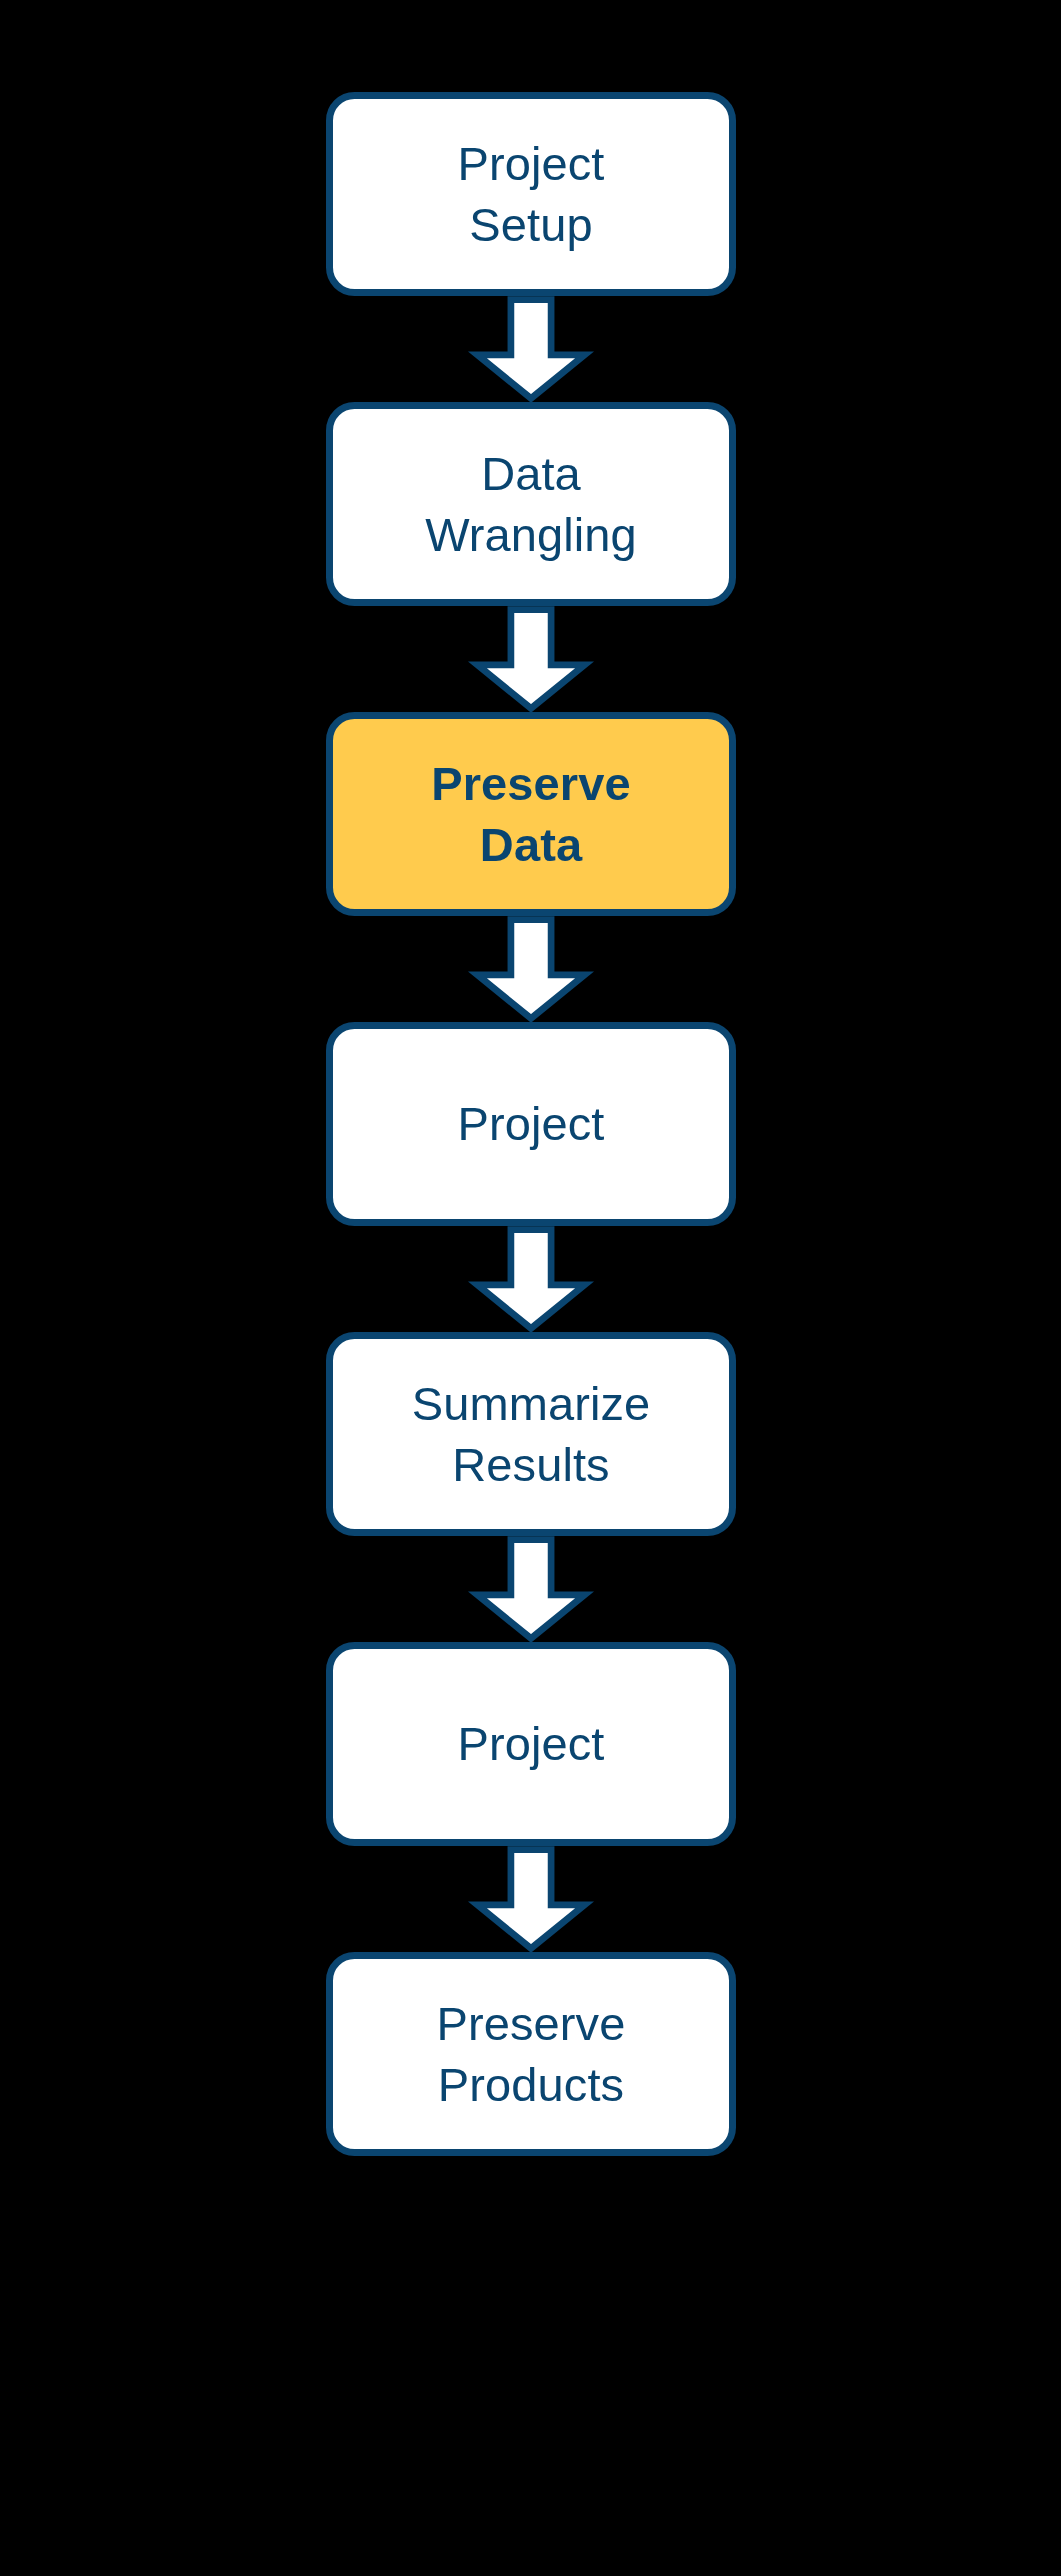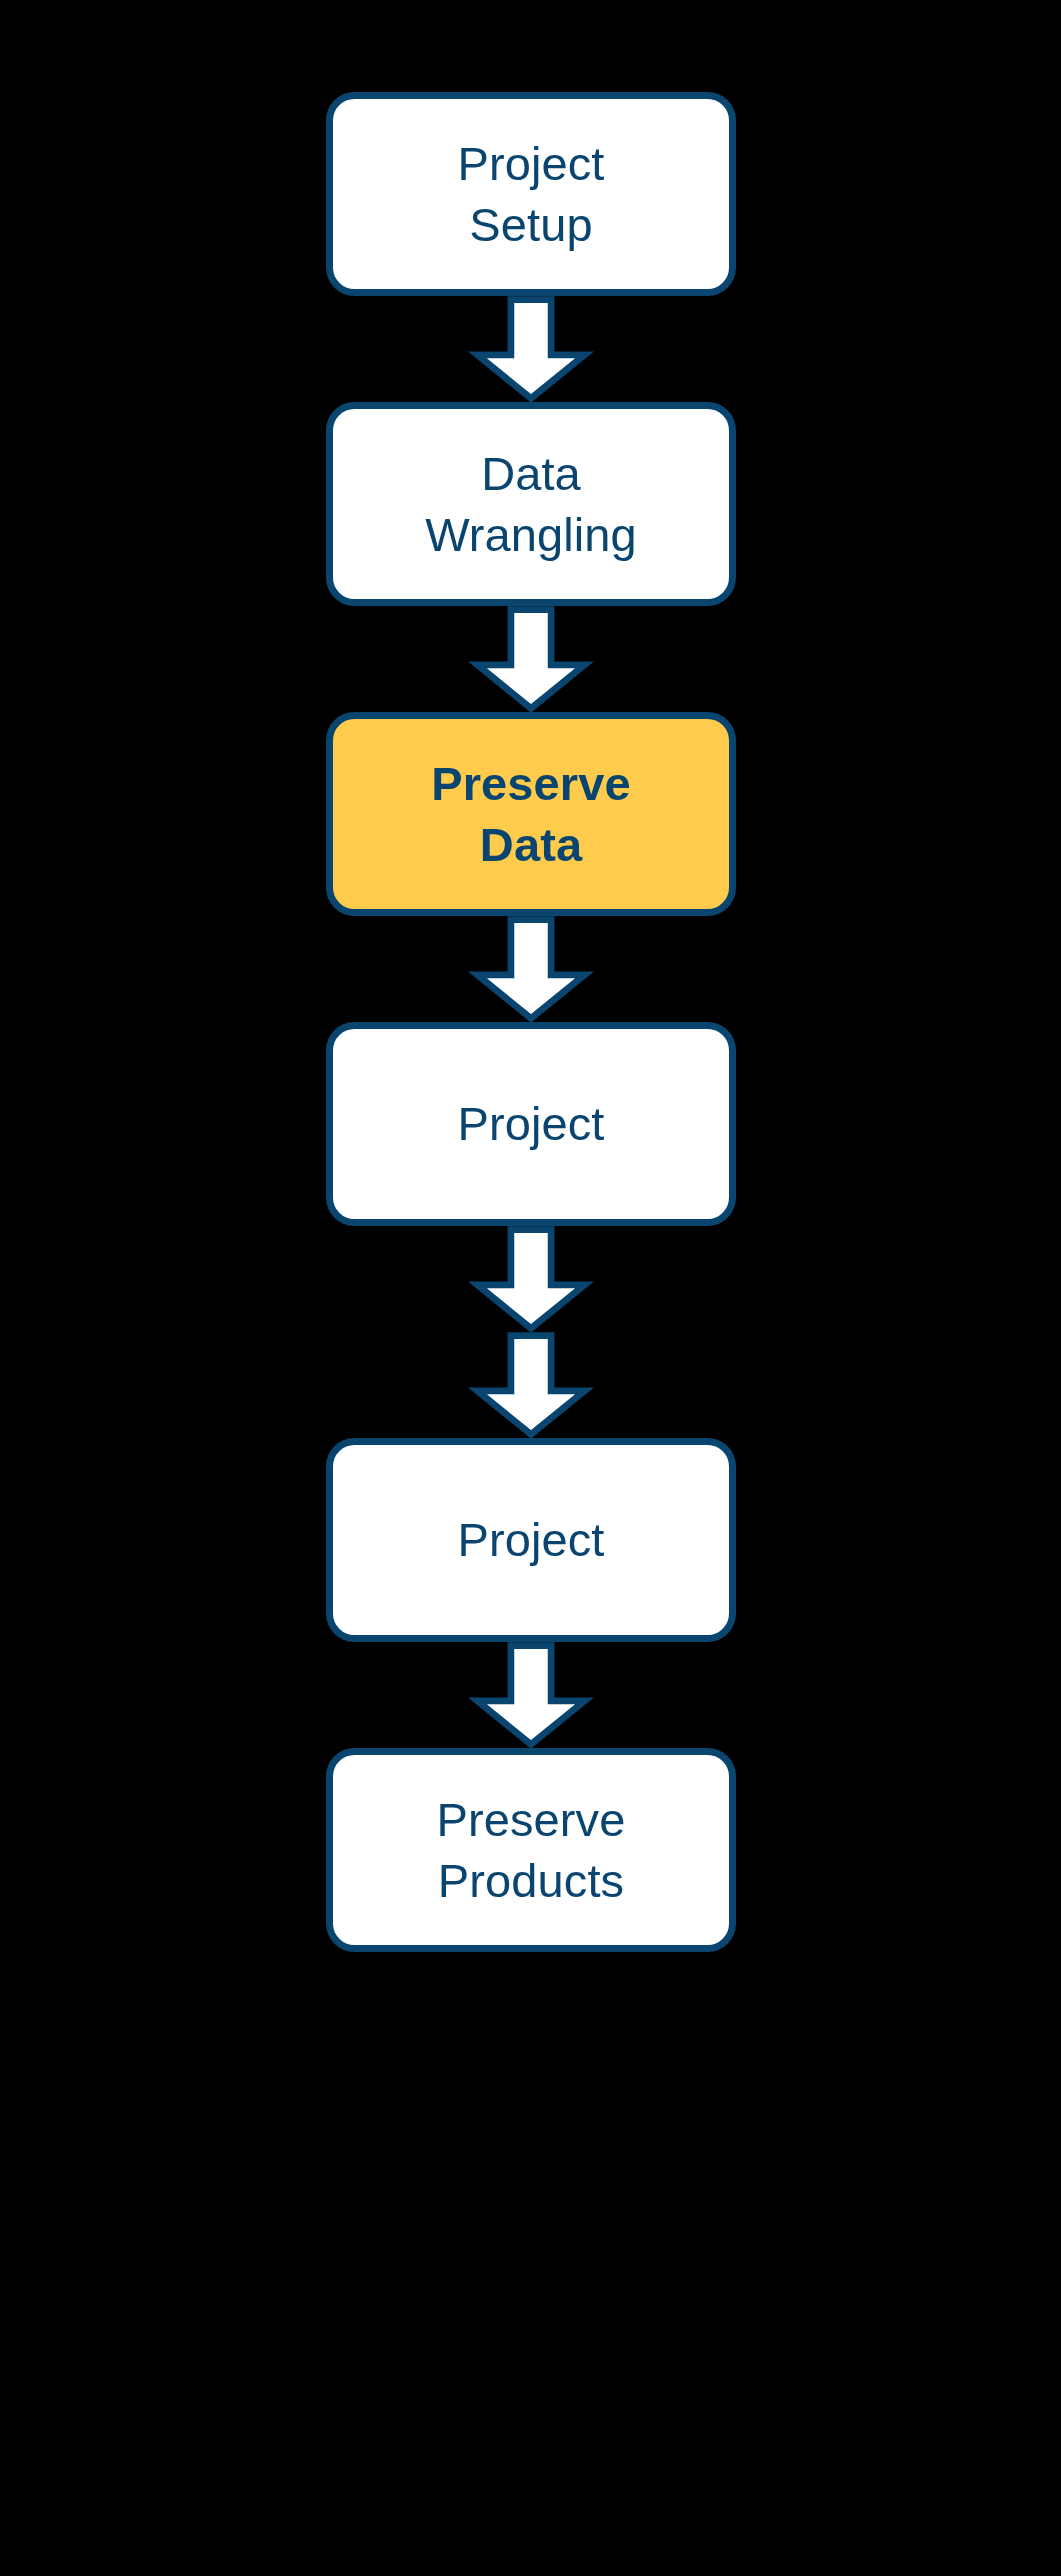--- a/index.html
+++ b/index.html
@@ -124,20 +124,24 @@
     <div class="node">
       <span class="node-label">Project</span>
     </div>
 
     <div class="connector">
       <svg viewBox="0 0 160 126" xmlns="http://www.w3.org/2000/svg">
         <path d="M 56 4 L 104 4 L 104 70 L 144 70 L 80 122 L 16 70 L 56 70 Z" fill="#ffffff" stroke="#0a4570" stroke-width="8" stroke-linejoin="miter"></path>
       </svg>
     </div>
 
+    <div class="node">
+      <span class="node-label">Summarize
+Results</span>
+    </div>
 
     <div class="connector">
       <svg viewBox="0 0 160 126" xmlns="http://www.w3.org/2000/svg">
         <path d="M 56 4 L 104 4 L 104 70 L 144 70 L 80 122 L 16 70 L 56 70 Z" fill="#ffffff" stroke="#0a4570" stroke-width="8" stroke-linejoin="miter"></path>
       </svg>
     </div>
 
     <div class="node">
       <span class="node-label">Project</span>
     </div>

